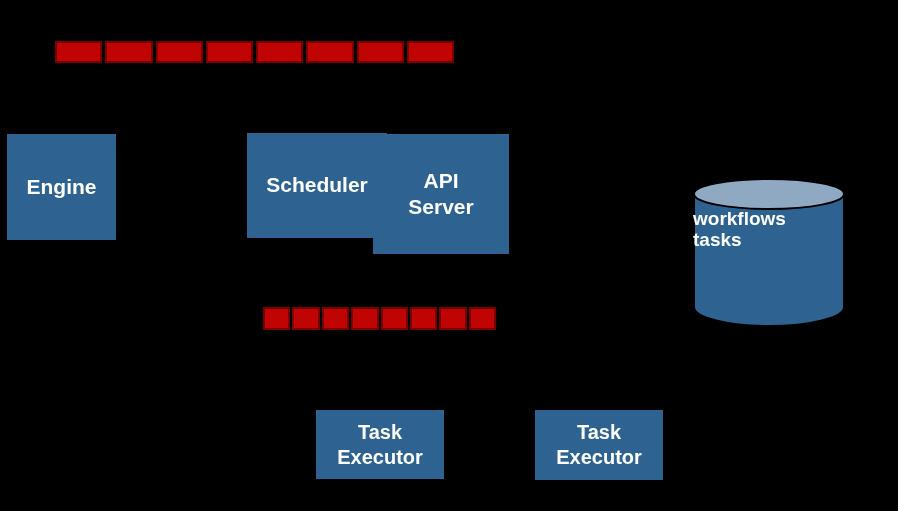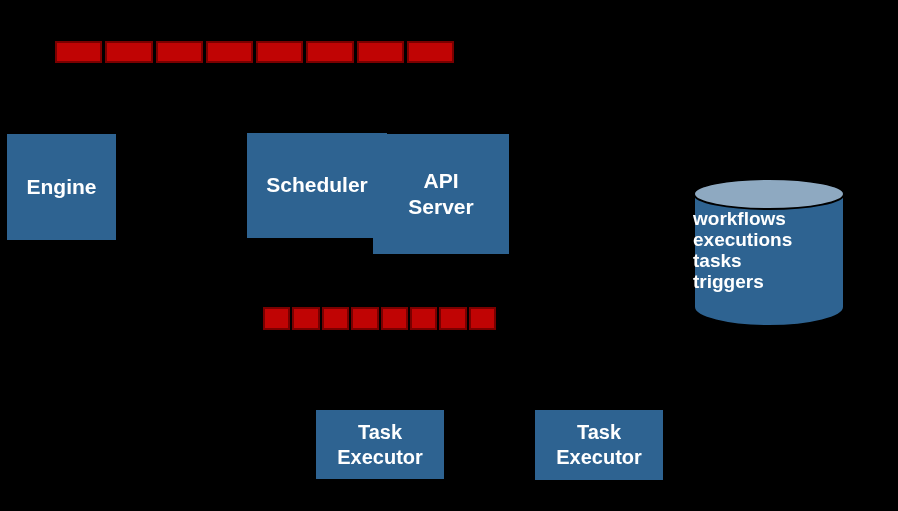--- a/index.html
+++ b/index.html
@@ -97,18 +97,16 @@
 Executor</div>
 
   <div id="database">
     <svg width="152" height="150" viewBox="0 0 152 150">
       <path d="M1,16 L1,129 A75,19 0 0 0 151,129 L151,16 Z" fill="#2E6391" stroke="#000000" stroke-width="2"></path>
       <ellipse cx="76" cy="16" rx="75" ry="15" fill="#8EA9C1" stroke="#000000" stroke-width="2"></ellipse>
     </svg>
   </div>
   <div id="database-labels">
     <div>workflows</div>
-    <div>executions</div>
     <div>tasks</div>
-    <div>triggers</div>
   </div>
 
 </div>
 
 </body></html>

